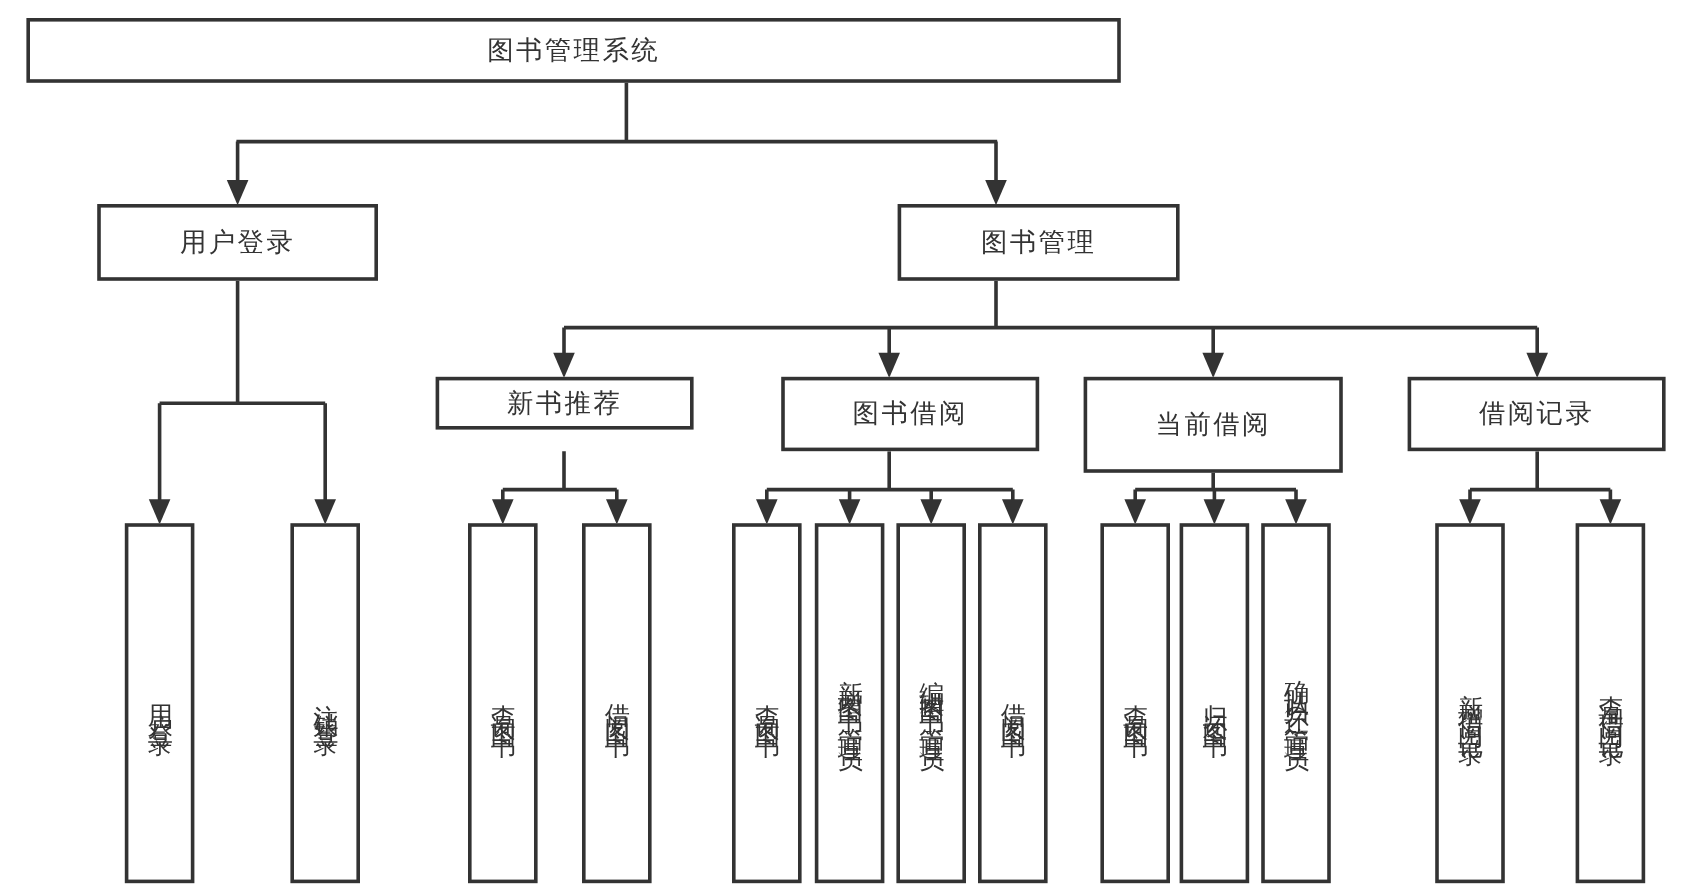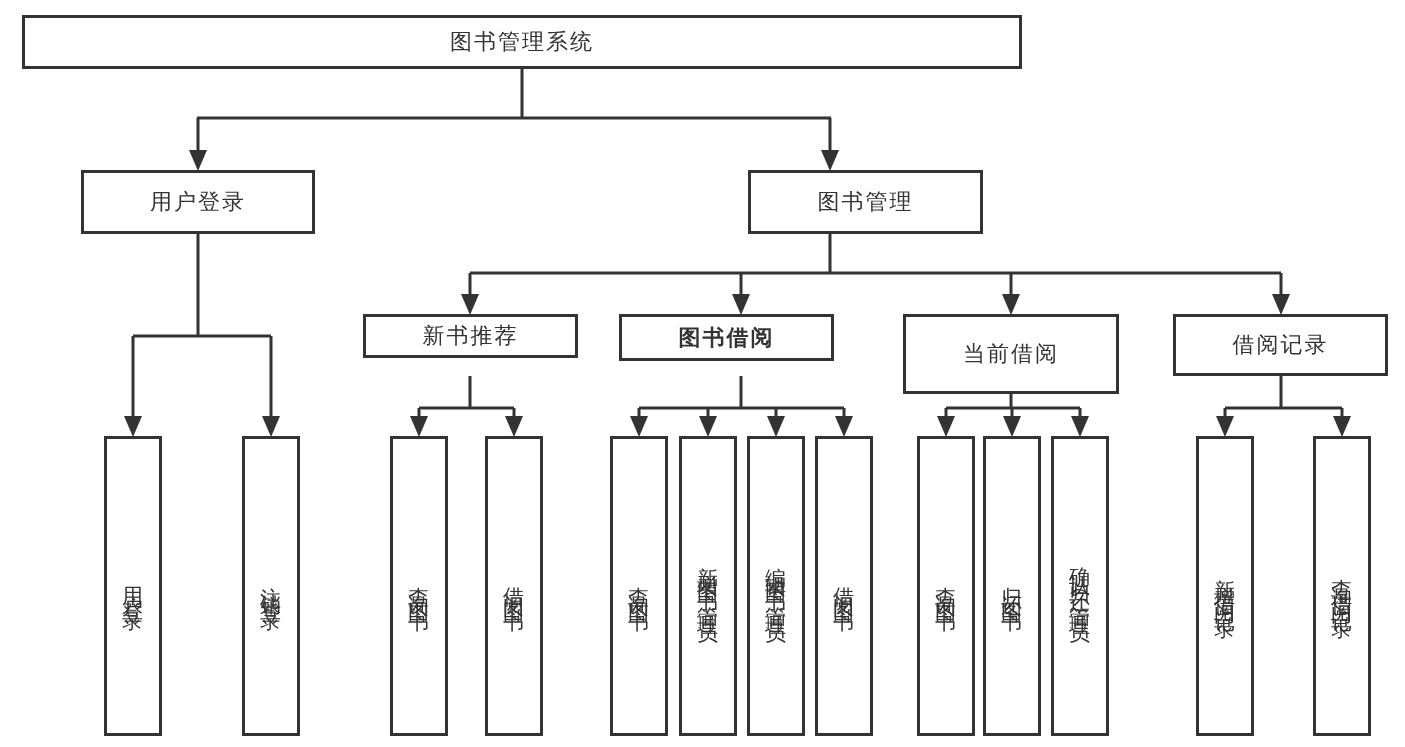--- a/index.html
+++ b/index.html
@@ -54,35 +54,35 @@
       <polygon points="767,416 785,416 776,437"></polygon>
       <polygon points="835,416 853,416 844,437"></polygon>
       <polygon points="937,416 955,416 946,437"></polygon>
       <polygon points="1003,416 1021,416 1012,437"></polygon>
       <polygon points="1071,416 1089,416 1080,437"></polygon>
       <polygon points="1216,416 1234,416 1225,437"></polygon>
       <polygon points="1333,416 1351,416 1342,437"></polygon>
     </g>
   </svg>
 
-  <div class="node h" style="left:22px; top:15px; width:1000px; height:54px;">
+  <div class="node h" style="left:22px; top:15px; width:912px; height:54px;">
     <span>图书管理系统</span>
   </div>
 
   <div class="node h" style="left:81px; top:170px; width:234px; height:64px;">
     <span>用户登录</span>
   </div>
   <div class="node h" style="left:748px; top:170px; width:235px; height:64px;">
     <span>图书管理</span>
   </div>
 
   <div class="node h" style="left:363px; top:314px; width:215px; height:44px;">
     <span>新书推荐</span>
   </div>
-  <div class="node h" style="left:619px; top:314px; width:215px; height:47px;font-weight:bold;">
+  <div class="node h" style="left:651px; top:314px; width:215px; height:62px;">
     <span>图书借阅</span>
   </div>
   <div class="node h" style="left:903px; top:314px; width:216px; height:80px;">
     <span>当前借阅</span>
   </div>
   <div class="node h" style="left:1173px; top:314px; width:215px; height:62px;">
     <span>借阅记录</span>
   </div>
 
   <div class="node v" style="left:104px; top:436px; width:58px; height:300px;">

